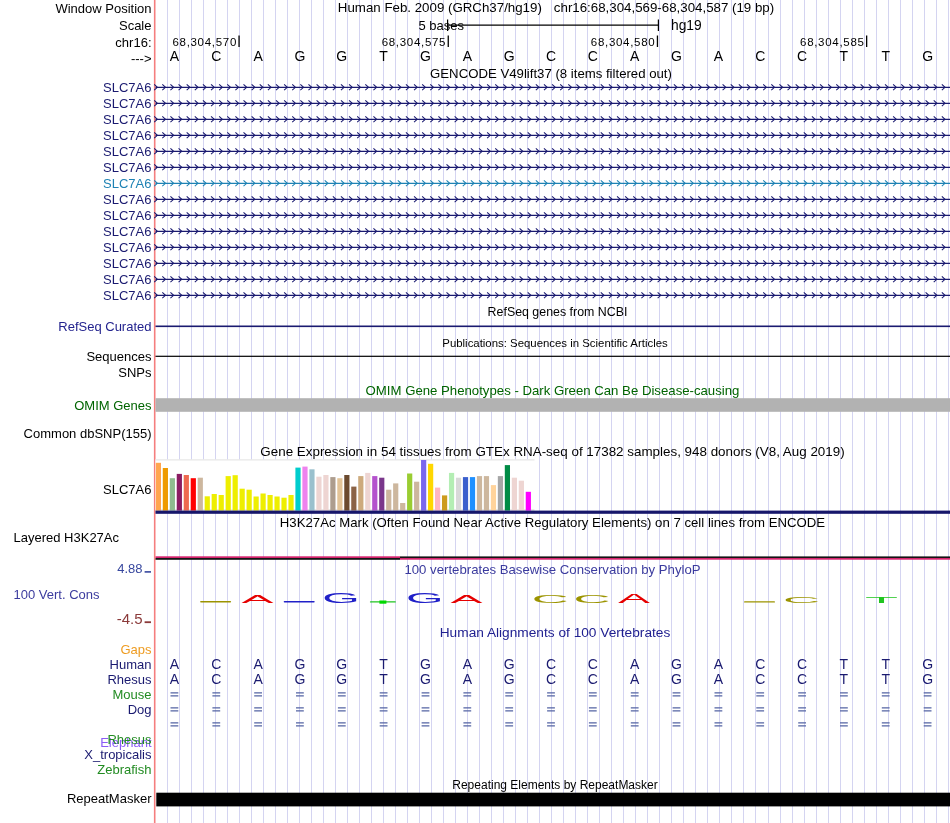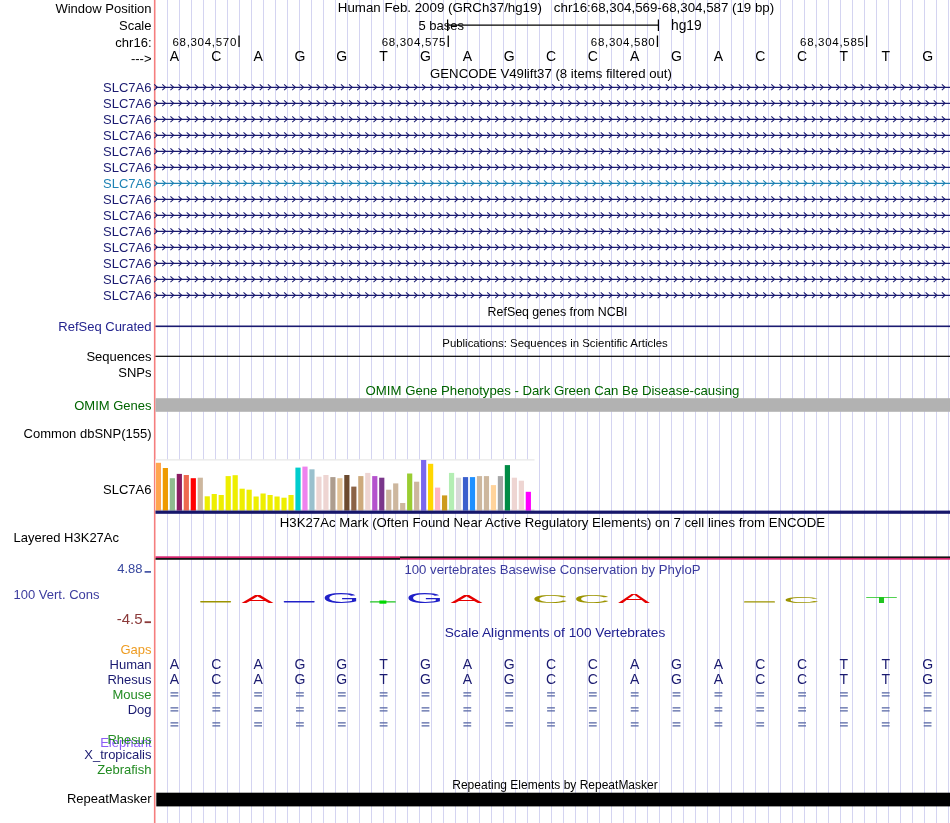--- a/index.html
+++ b/index.html
@@ -251,16 +251,17 @@
     <div class="rl" style="top:754.2px;color:#1a1a70;font-size:13px">X_tropicalis</div>
     <div class="rl" style="top:769.0px;color:#228b22;font-size:13px">Zebrafish</div>
     <div class="rl" style="top:797.8px;color:#000;font-size:13px">RepeatMasker</div>
     <div class="ct" style="top:7px;left:556px;font-size:13.3px"><span>Human Feb. 2009 (GRCh37/hg19)</span><span style="display:inline-block;width:12px"></span><span>chr16:68,304,569-68,304,587 (19 bp)</span></div>
     <div style="position:absolute;top:25px;left:464px;transform:translate(-100%,-50%);font-size:13px;white-space:nowrap">5 bases</div>
     <div style="position:absolute;top:25px;left:671px;transform:translateY(-50%);font-size:13.8px;white-space:nowrap">hg19</div>
     <div class="ct" style="top:72.5px;left:551px;color:#000;font-size:13.2px">GENCODE V49lift37 (8 items filtered out)</div>
     <div class="ct" style="top:311.8px;left:557.5px;color:#000;font-size:12.4px">RefSeq genes from NCBI</div>
     <div class="ct" style="top:343.0px;left:555px;color:#000;font-size:11.4px">Publications: Sequences in Scientific Articles</div>
     <div class="ct" style="top:390.3px;left:552.5px;color:#006400;font-size:13.2px">OMIM Gene Phenotypes - Dark Green Can Be Disease-causing</div>
+    <div class="ct" style="top:451.0px;left:552.5px;color:#000;font-size:13.4px">Gene Expression in 54 tissues from GTEx RNA-seq of 17382 samples, 948 donors (V8, Aug 2019)</div>
     <div class="ct" style="top:522.2px;left:552.5px;color:#000;font-size:13.2px">H3K27Ac Mark (Often Found Near Active Regulatory Elements) on 7 cell lines from ENCODE</div>
     <div class="ct" style="top:569.0px;left:552.5px;color:#3b3b9e;font-size:13.2px">100 vertebrates Basewise Conservation by PhyloP</div>
-    <div class="ct" style="top:632.0px;left:555px;color:#202090;font-size:13.7px">Scale Alignments of 100 Vertebrates</div>
+    <div class="ct" style="top:632.0px;left:555px;color:#202090;font-size:13.7px">Human Alignments of 100 Vertebrates</div>
     <div class="ct" style="top:784.8px;left:555px;color:#000;font-size:12.0px">Repeating Elements by RepeatMasker</div>
 </div>
 </body></html>

